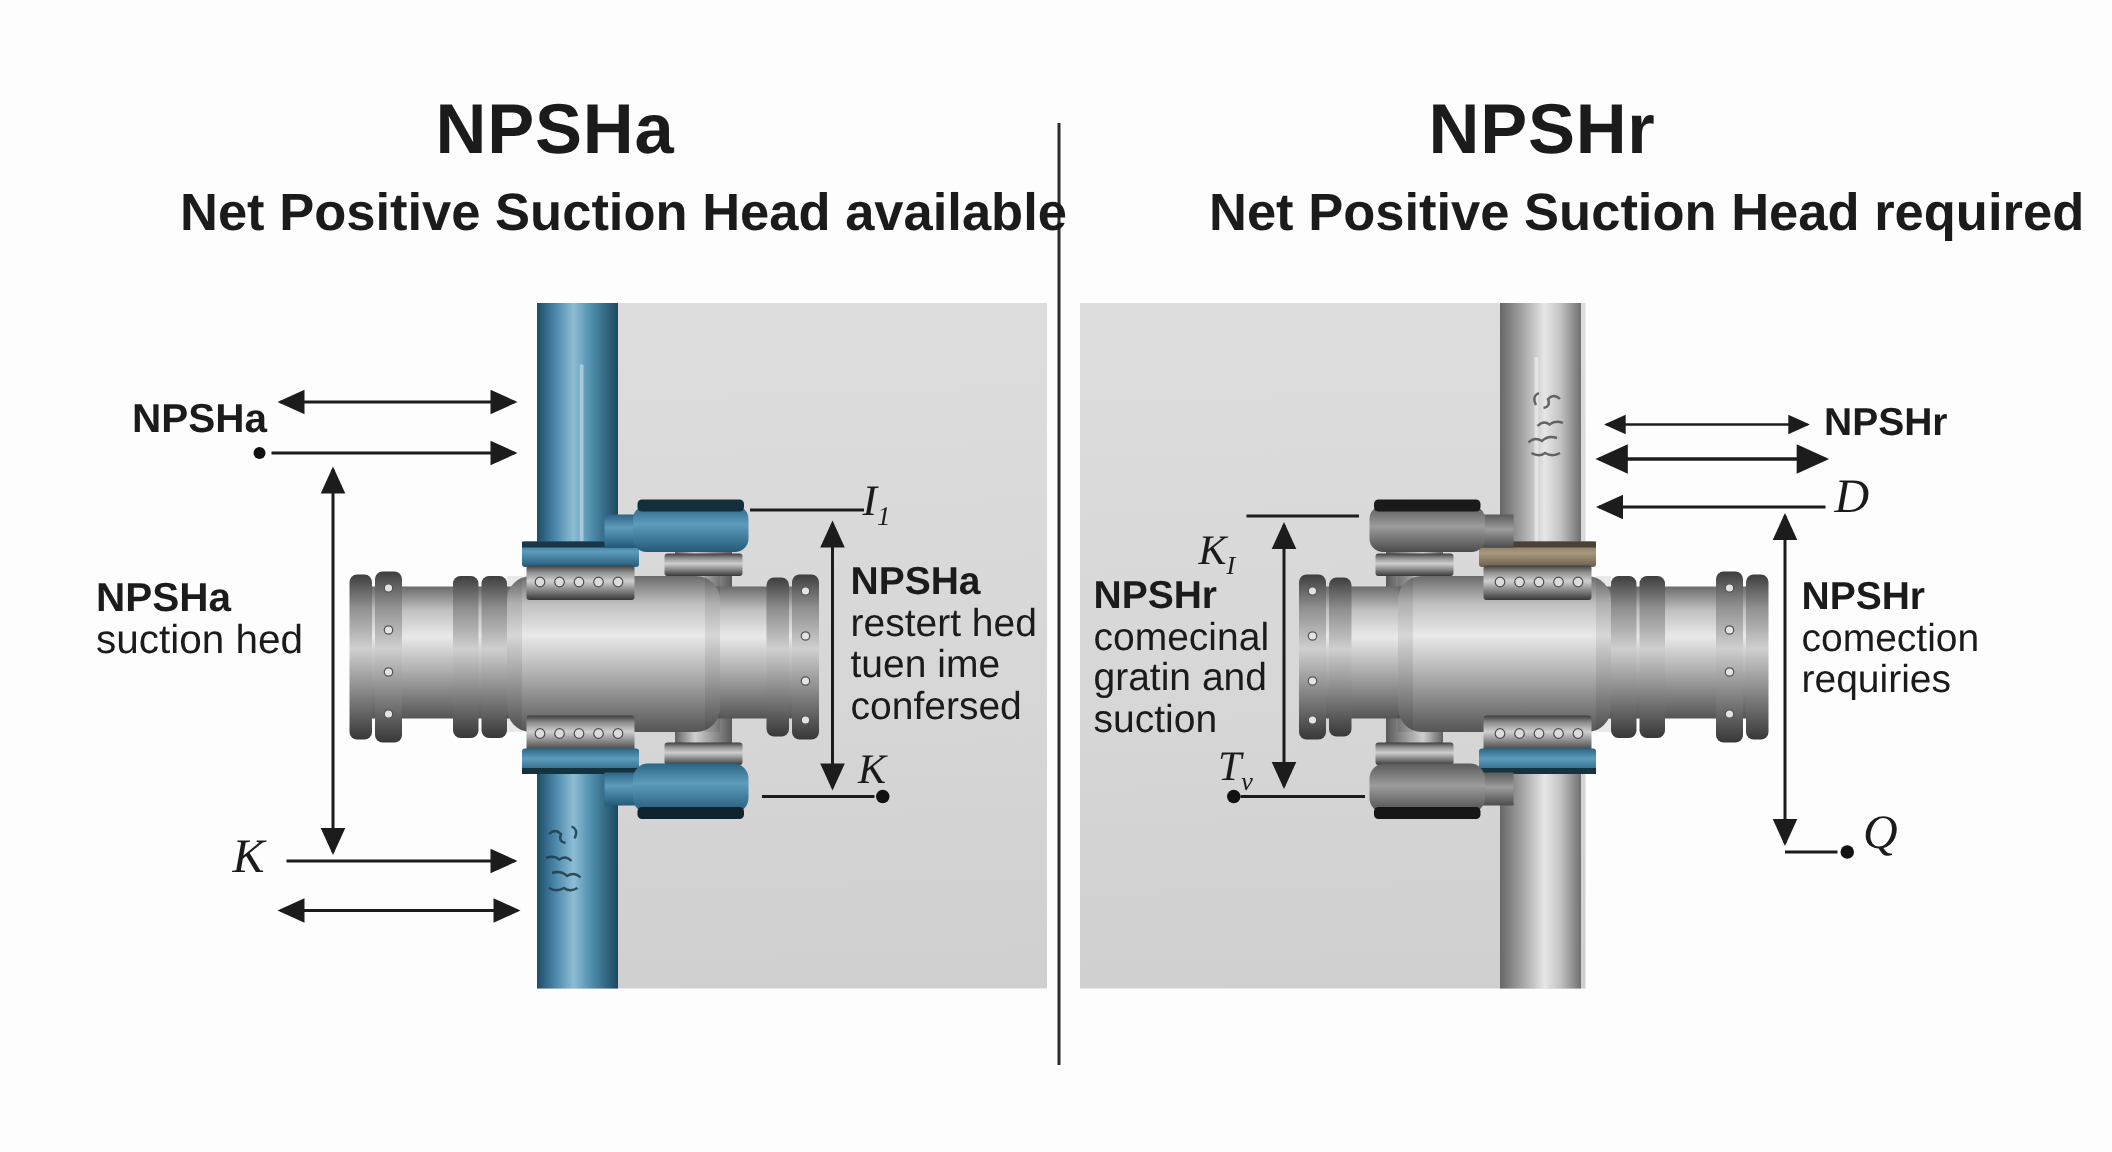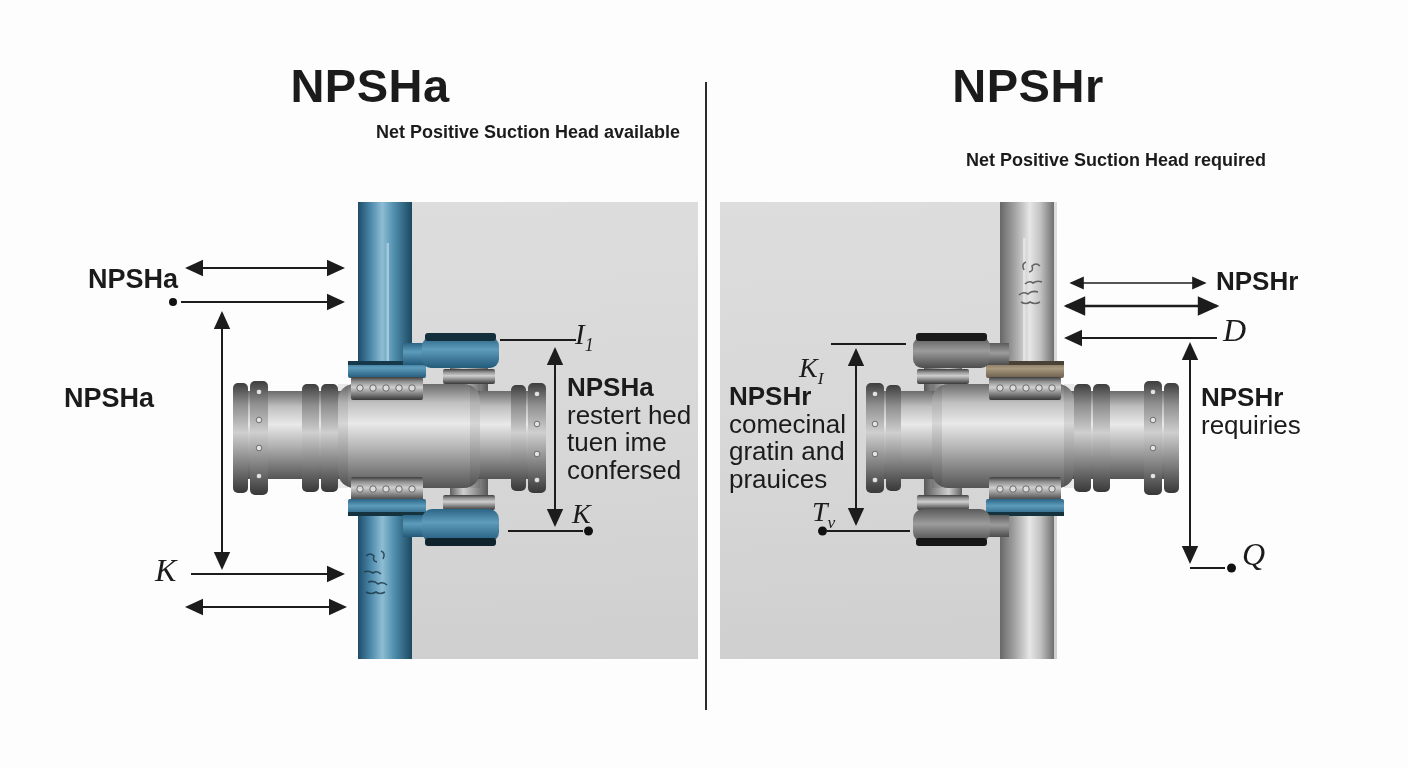--- a/index.html
+++ b/index.html
@@ -6,21 +6,21 @@
   .stage{position:relative;width:1408px;height:768px;background:#fdfdfd;overflow:hidden;
          font-family:"Liberation Sans",sans-serif;color:#1b1b1b;border-radius:31px;}
   .panel{position:absolute;top:202px;height:457px;
          background:linear-gradient(178deg,#dddddd 0%,#d7d7d7 55%,#cfcfcf 100%);}
   .panel.left{left:358px;width:340px;}
   .panel.right{left:720px;width:337px;}
   .divider{position:absolute;left:705px;top:82px;width:2px;height:628px;background:#2b2b2b;}
   .art{position:absolute;left:0;top:0;}
   .t{position:absolute;white-space:nowrap;}
   .title{font-size:47px;font-weight:700;text-align:center;letter-spacing:.5px;}
-  .subtitle{font-size:18px;font-weight:700;text-align:right;}
+  .subtitle{font-size:35px;font-weight:700;text-align:right;}
   .arrowlbl{font-size:27px;font-weight:700;}
   .var{font-family:"Liberation Serif",serif;font-style:italic;font-weight:400;}
   .var sub{font-size:.62em;font-style:italic;}
   .blk .bh{font-weight:700;}
   .blk div{line-height:27.5px;font-size:26px;}
   .blk.big div{font-size:27px;}
 </style>
 </head>
 <body>
 
@@ -233,49 +233,51 @@
       <circle cx="173" cy="302" r="4"></circle>
       <circle cx="588.5" cy="531" r="4.5"></circle>
       <circle cx="822.5" cy="531" r="4.5"></circle>
       <circle cx="1231.5" cy="568" r="4.5"></circle>
     </g>
   </svg>
 
   <div class="t title" style="left:170px;top:58px;width:400px;">NPSHa</div>
   <div class="t subtitle" style="left:120px;top:122px;width:560px;">Net Positive Suction Head available</div>
   <div class="t title" style="left:828px;top:58px;width:400px;">NPSHr</div>
-  <div class="t subtitle" style="left:766px;top:122px;width:500px;margin-top:28px;">Net Positive Suction Head required</div>
+  <div class="t subtitle" style="left:806px;top:122px;width:500px;">Net Positive Suction Head required</div>
 
   <div class="t arrowlbl" style="left:88px;top:264px;">NPSHa</div>
   <div class="t var" style="left:155px;top:552px;font-size:32px;">K</div>
   <div class="t var" style="left:575px;top:318px;font-size:29px;"><span>I</span><sub>1</sub></div>
   <div class="t var" style="left:572px;top:498px;font-size:28px;">K</div>
 
   <div class="t blk big" style="left:64px;top:385px;width:230px;">
     <div class="bh">NPSHa</div>
+    <div>suction hed</div>
   </div>
 
   <div class="t blk" style="left:567px;top:374px;width:150px;">
     <div class="bh">NPSHa</div>
     <div>restert hed</div>
     <div>tuen ime</div>
     <div>confersed</div>
   </div>
 
   <div class="t arrowlbl" style="left:1216px;top:266px;font-size:26px;">NPSHr</div>
   <div class="t var" style="left:1223px;top:312px;font-size:32px;">D</div>
   <div class="t var" style="left:1242px;top:536px;font-size:32px;">Q</div>
   <div class="t var" style="left:799px;top:324px;font-size:28px;margin-top:28px;"><span>K</span><sub>I</sub></div>
   <div class="t var" style="left:812px;top:496px;font-size:28px;text-align:center;"><span>T</span><sub>v</sub></div>
 
   <div class="t blk" style="left:729px;top:383px;width:140px;">
     <div class="bh">NPSHr</div>
     <div>comecinal</div>
     <div>gratin and</div>
-    <div>prauices</div>
+    <div>suction</div>
   </div>
 
   <div class="t blk" style="left:1201px;top:384px;width:160px;">
     <div class="bh">NPSHr</div>
+    <div>comection</div>
     <div>requiries</div>
   </div>
 
 </div>
 
 </body></html>

